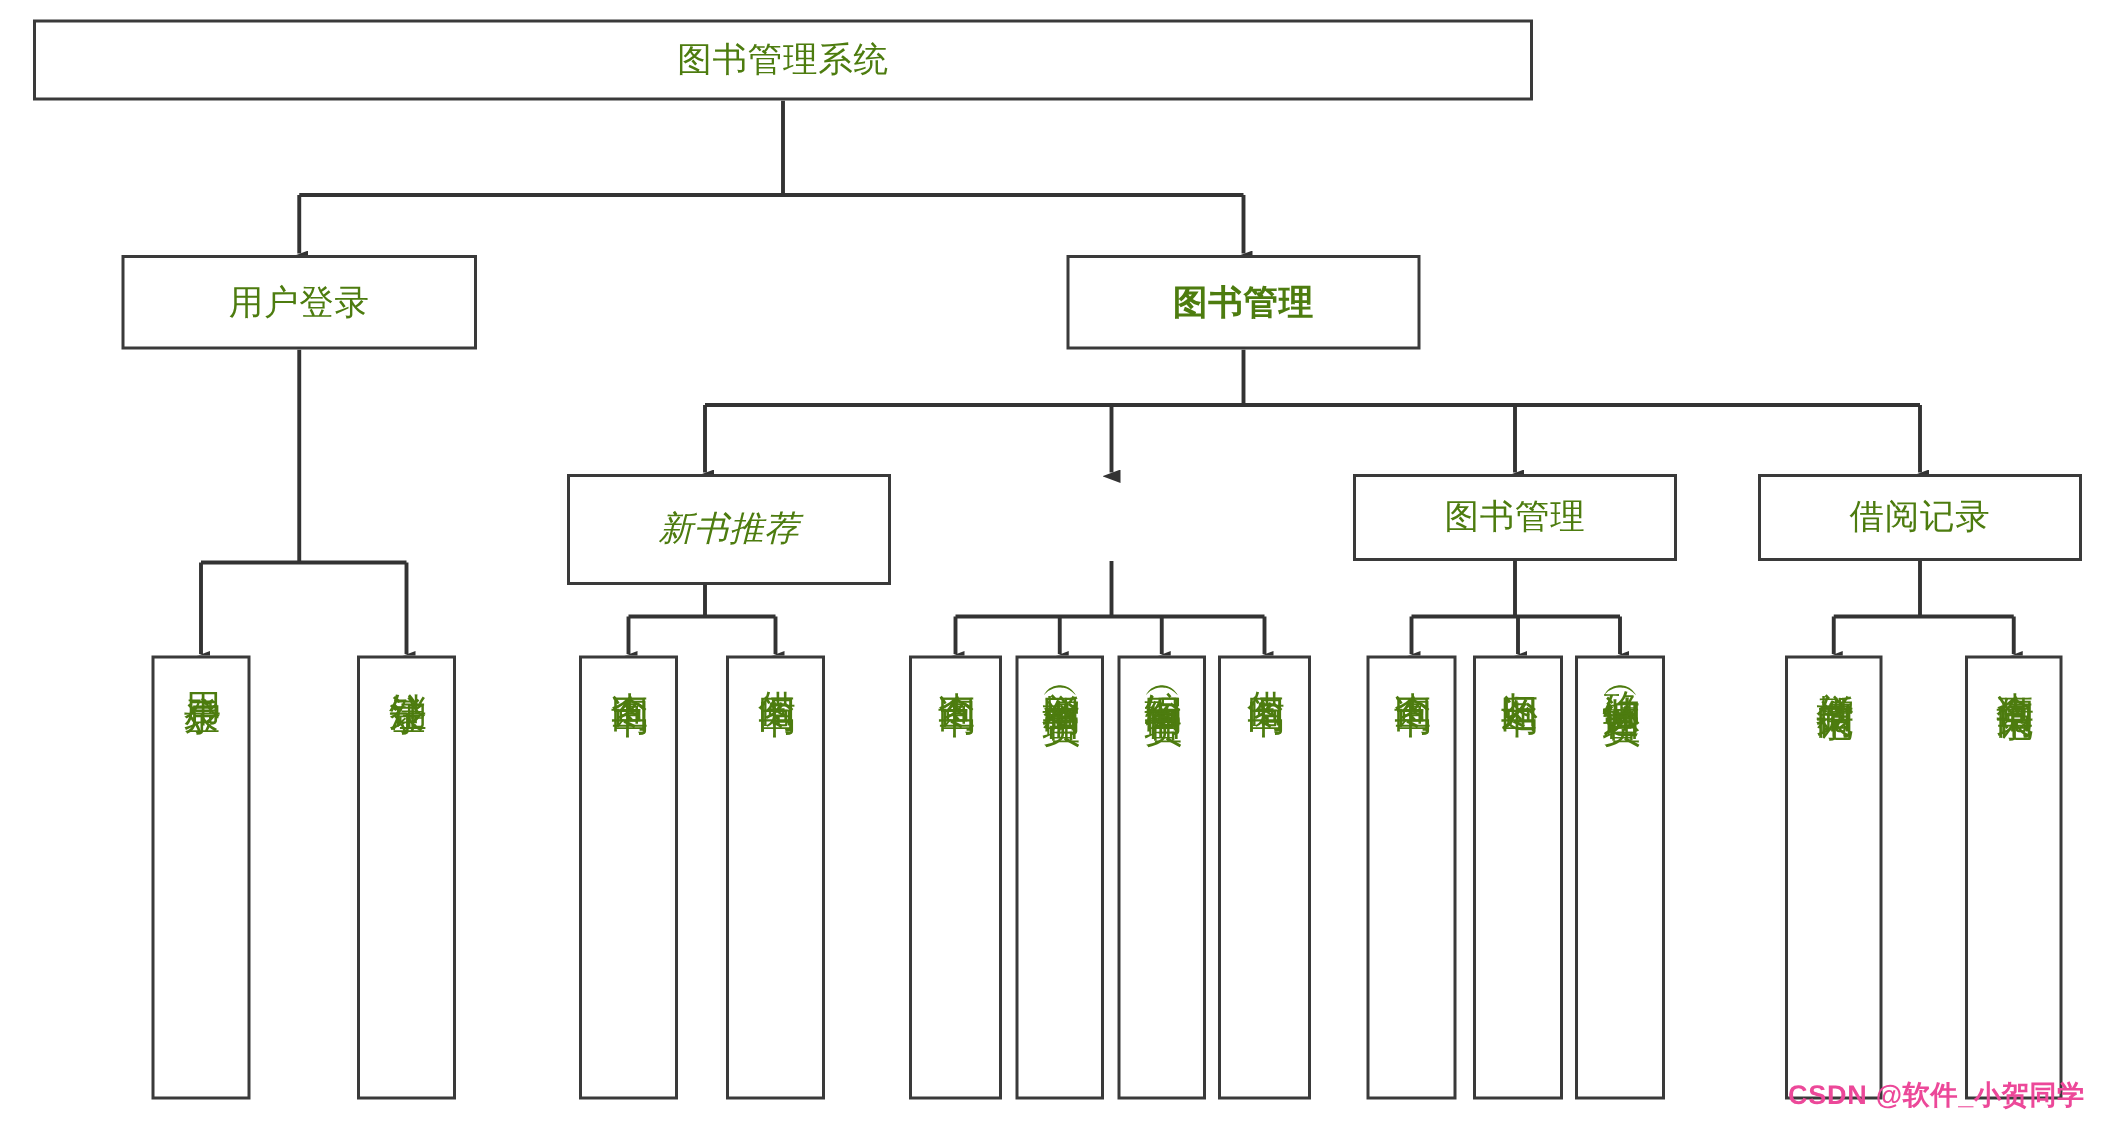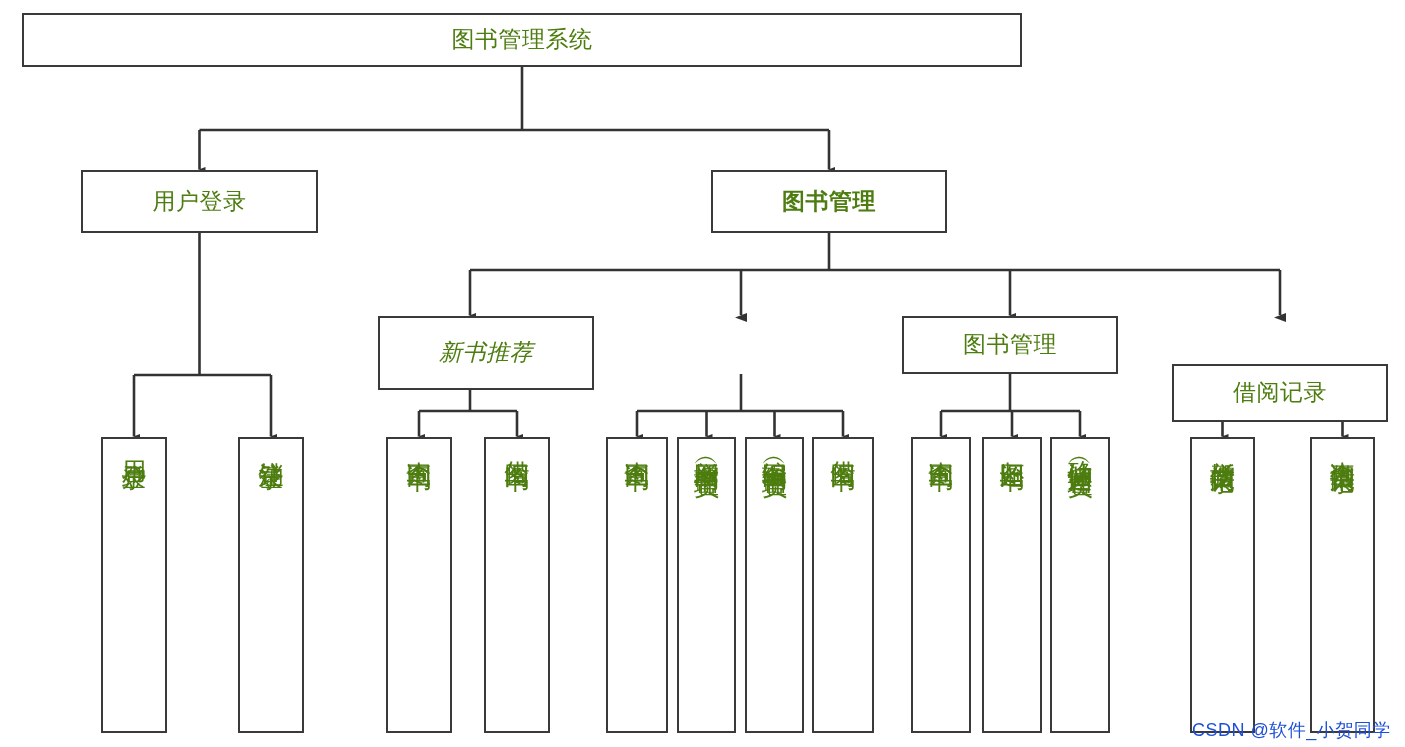--- a/index.html
+++ b/index.html
@@ -56,25 +56,26 @@
   }
   .node-vertical .node-label {
     writing-mode: vertical-rl;
     text-orientation: upright;
     font-size: 25px;
     letter-spacing: 2px;
     line-height: 1;
   }
   .watermark {
     position: absolute;
-    color: #1d4ed8;
+    color: #ec4899;
     font-size: 18px;
     letter-spacing: 0.5px;
     white-space: nowrap;
     user-select: none;
+    font-weight: bold;
   }
 </style>
 </head>
 <body>
 
 <div id="diagram-root">
 
   <svg id="diagram-svg" viewBox="0 0 1405 747" xmlns="http://www.w3.org/2000/svg">
     <defs>
       <marker id="arrowhead" markerWidth="10" markerHeight="12" refX="2" refY="6" orient="auto" markerUnits="userSpaceOnUse">
@@ -128,21 +129,21 @@
   <div class="node-box node-horizontal" style="left: 711px; top: 170px; width: 236px; height: 63px; font-weight: bold;">
     <span class="node-label">图书管理</span>
   </div>
 
   <div class="node-box node-horizontal" style="left: 378px; top: 316px; width: 216px; height: 74px; font-style: italic;">
     <span class="node-label">新书推荐</span>
   </div>
   <div class="node-box node-horizontal" style="left: 902px; top: 316px; width: 216px; height: 58px;">
     <span class="node-label">图书管理</span>
   </div>
-  <div class="node-box node-horizontal" style="left: 1172px; top: 316px; width: 216px; height: 58px; margin-top: 48px;">
+  <div class="node-box node-horizontal" style="left: 1172px; top: 316px; width: 216px; height: 58px;">
     <span class="node-label">借阅记录</span>
   </div>
 
   <div class="node-box node-vertical" style="left: 101px; top: 437px; width: 66px; height: 296px;">
     <span class="node-label">用户登录</span>
   </div>
   <div class="node-box node-vertical" style="left: 238px; top: 437px; width: 66px; height: 296px;">
     <span class="node-label">注销登录</span>
   </div>
 

